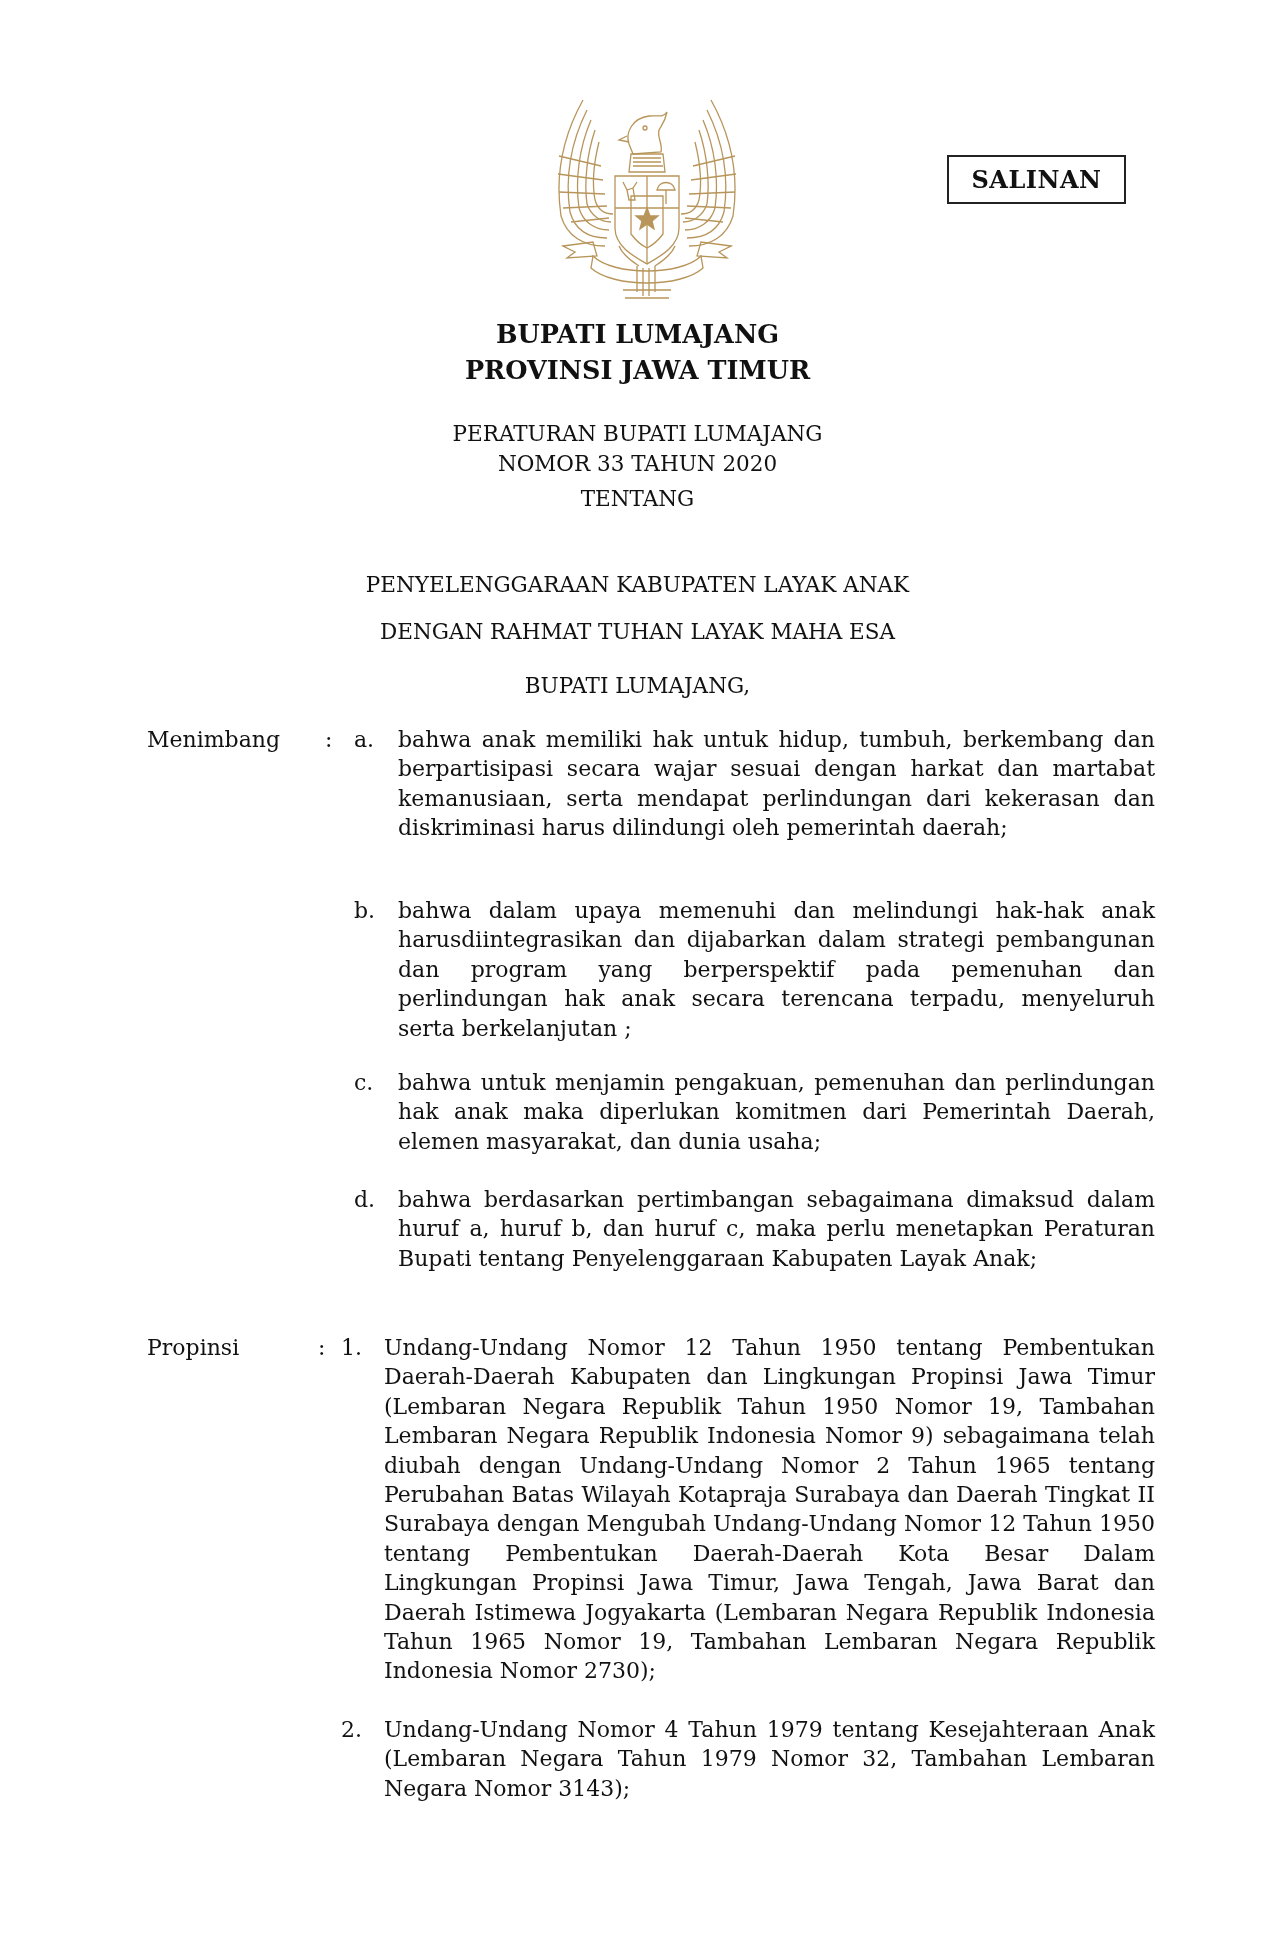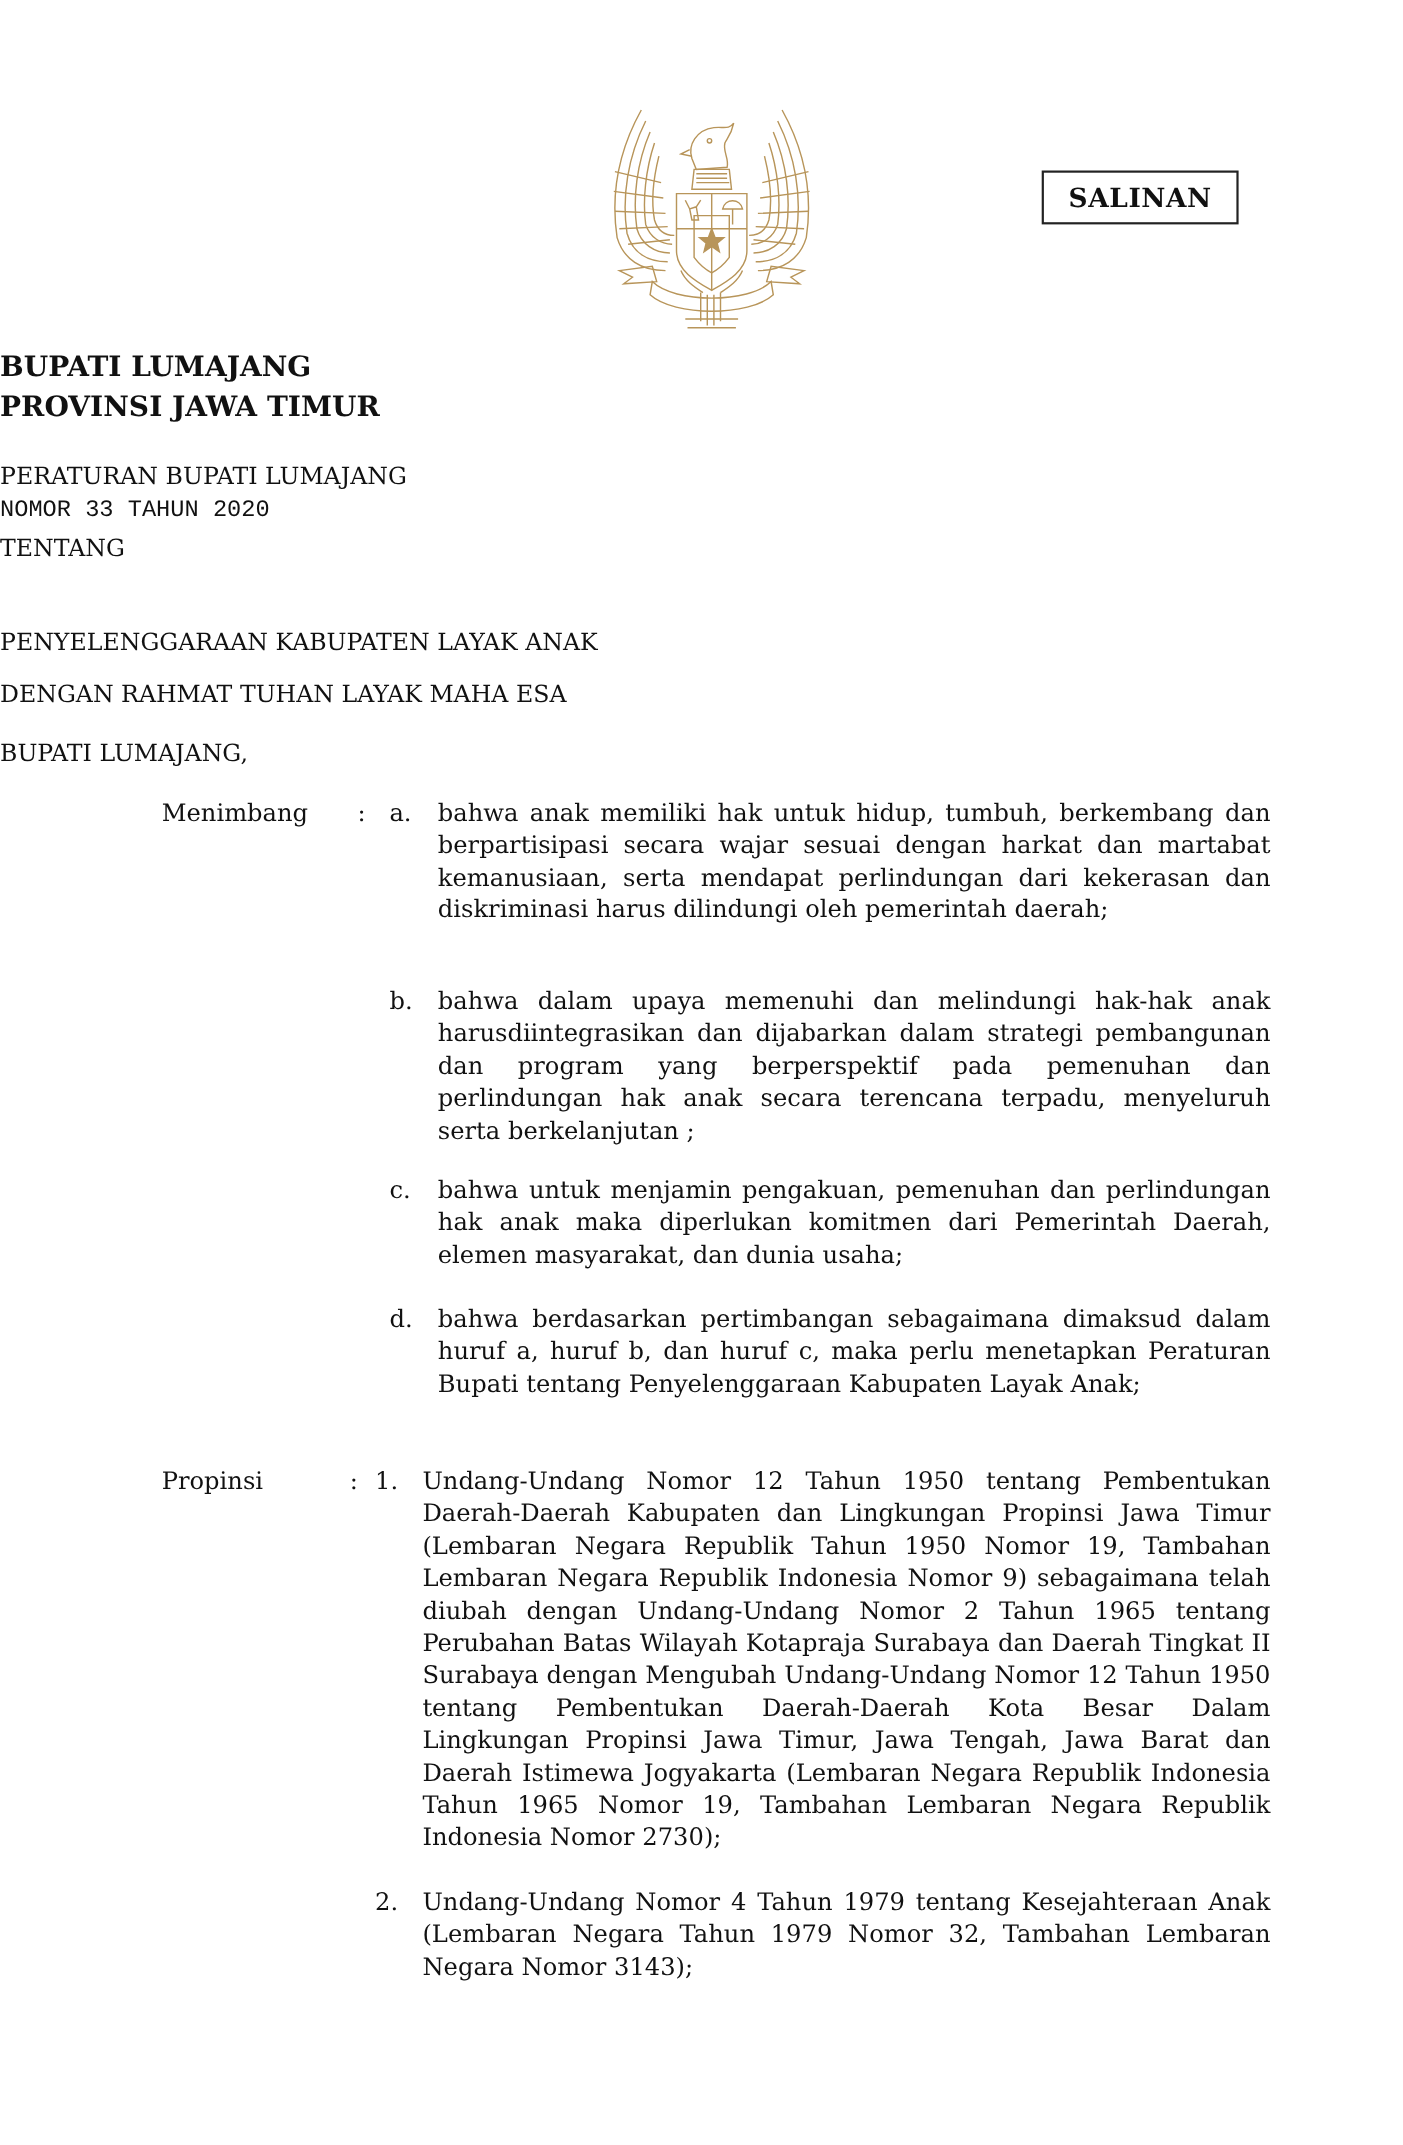--- a/index.html
+++ b/index.html
@@ -3,21 +3,21 @@
 <meta charset="utf-8">
 <style>
   html, body { margin:0; padding:0; background:#ffffff; }
   body { width:1275px; height:1950px; position:relative; overflow:hidden;
          font-family:"DejaVu Serif", "Liberation Serif", serif; color:#111; }
   .abs { position:absolute; }
   .emblem { left:553px; top:96px; width:188px; height:208px; }
   .salinan { left:947px; top:155px; width:179px; height:49px; border:2px solid #222;
              box-sizing:border-box; display:flex; align-items:center; justify-content:center;
              font-weight:bold; font-size:24px; letter-spacing:0.5px; font-family:"DejaVu Serif", serif; }
-  .center { left:0; width:1275px; }
+  .center { left:0; width:1275px; text-align:center; }
   .h-bold { font-weight:bold; font-size:25.5px; line-height:36px; }
   .h-reg { font-size:21.5px; line-height:30px; }
   .label { font-size:22px; line-height:29.4px; }
   .body-text { font-size:22px; line-height:29.4px; text-align:justify; text-align-last:left; }
   .block-body { width:757px; }
 </style>
 </head>
 <body>
 
 <div class="abs emblem">
@@ -65,21 +65,21 @@
     <path d="M84 170 L84 196 M90 172 L90 200 M96 172 L96 200 M102 170 L102 196"></path>
     <path d="M70 194 L118 194 M72 202 L116 202"></path>
   </svg>
 </div>
 
 <div class="abs salinan">SALINAN</div>
 
 <div class="abs center h-bold" style="top:316px;">BUPATI LUMAJANG</div>
 <div class="abs center h-bold" style="top:352px;">PROVINSI JAWA TIMUR</div>
 <div class="abs center h-reg" style="top:419px;">PERATURAN BUPATI LUMAJANG</div>
-<div class="abs center h-reg" style="top:449px;font-family:Liberation Mono, monospace;">NOMOR 33 TAHUN  2020</div>
+<div class="abs center h-reg" style="top:449px;">NOMOR 33 TAHUN  2020</div>
 <div class="abs center h-reg" style="top:484px;">TENTANG</div>
 <div class="abs center h-reg" style="top:570px;">PENYELENGGARAAN KABUPATEN LAYAK ANAK</div>
 <div class="abs center h-reg" style="top:617px;">DENGAN RAHMAT TUHAN LAYAK MAHA ESA</div>
 <div class="abs center h-reg" style="top:671px;">BUPATI  LUMAJANG,</div>
 
 <div class="abs label" style="left:147px; top:725px;">Menimbang</div>
 <div class="abs label" style="left:325px; top:725px;">:</div>
 
 <div class="abs label" style="left:354px; top:725px;">a.</div>
 <div class="abs body-text block-body" style="left:398px; top:725px;">bahwa anak memiliki hak untuk hidup, tumbuh, berkembang dan berpartisipasi secara wajar sesuai dengan harkat dan martabat kemanusiaan, serta mendapat perlindungan dari kekerasan dan diskriminasi harus dilindungi oleh pemerintah daerah;</div>

